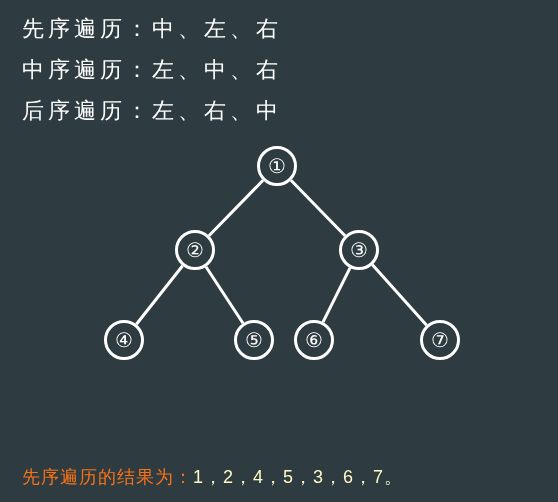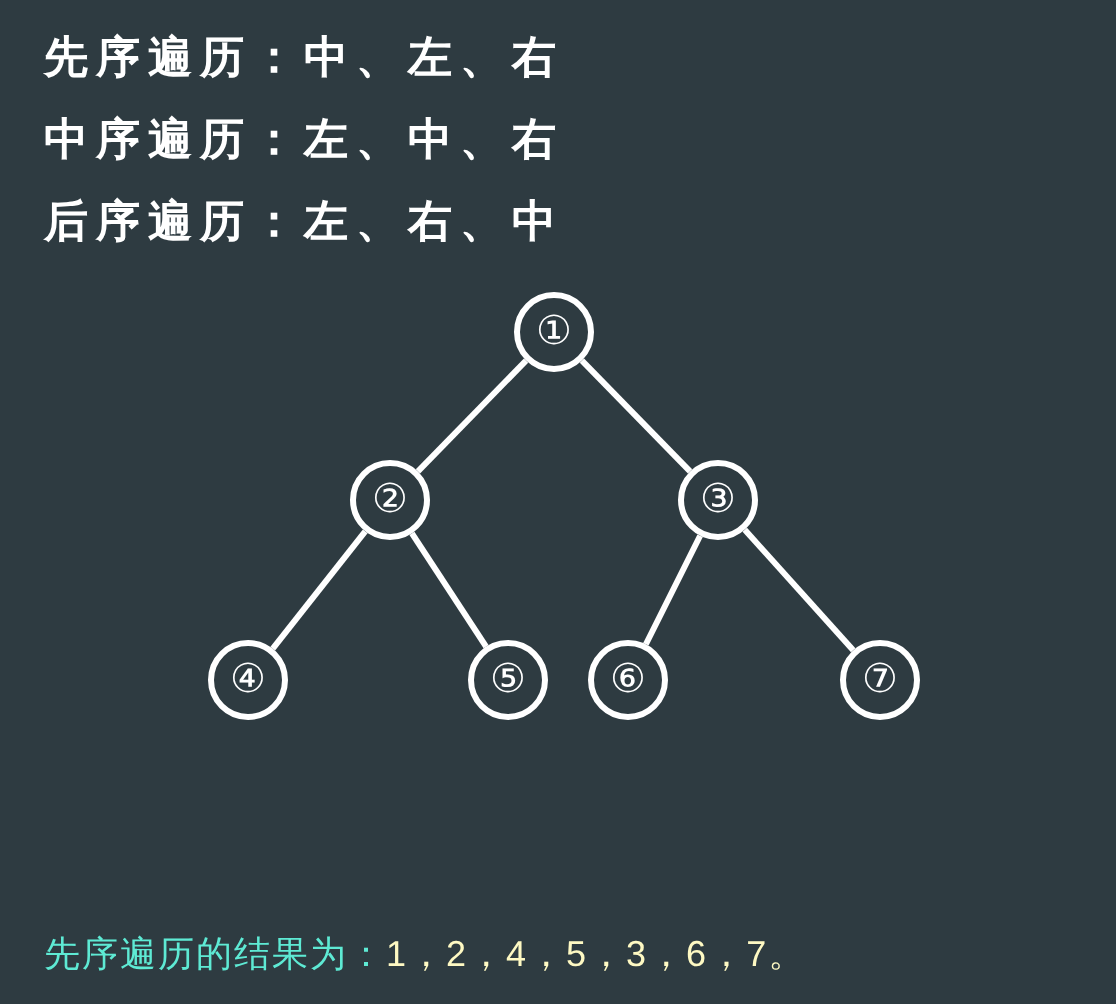--- a/index.html
+++ b/index.html
@@ -15,21 +15,21 @@
     position: relative;
     width: 558px;
     height: 502px;
   }
   .def-block {
     position: absolute;
     left: 22px;
     color: #ffffff;
     font-size: 22px;
     letter-spacing: 4px;
-    font-weight: 700;
+    font-weight: 400;
   }
   .def1 { top: 14px; }
   .def2 { top: 55px; }
   .def3 { top: 96px; }
 
   .tree-area {
     position: absolute;
     left: 0;
     top: 140px;
     width: 558px;
@@ -63,21 +63,21 @@
     position: absolute;
     left: 22px;
     bottom: 10px;
     font-size: 18px;
     line-height: 30px;
   }
   .res-line {
     white-space: nowrap;
   }
   .res-label {
-    color: #5eead4;
+    color: #f97316;
     letter-spacing: 1px;
   }
   .res-vals {
     color: #fef9c3;
     letter-spacing: 1px;
   }
 </style>
 </head>
 <body>
 

